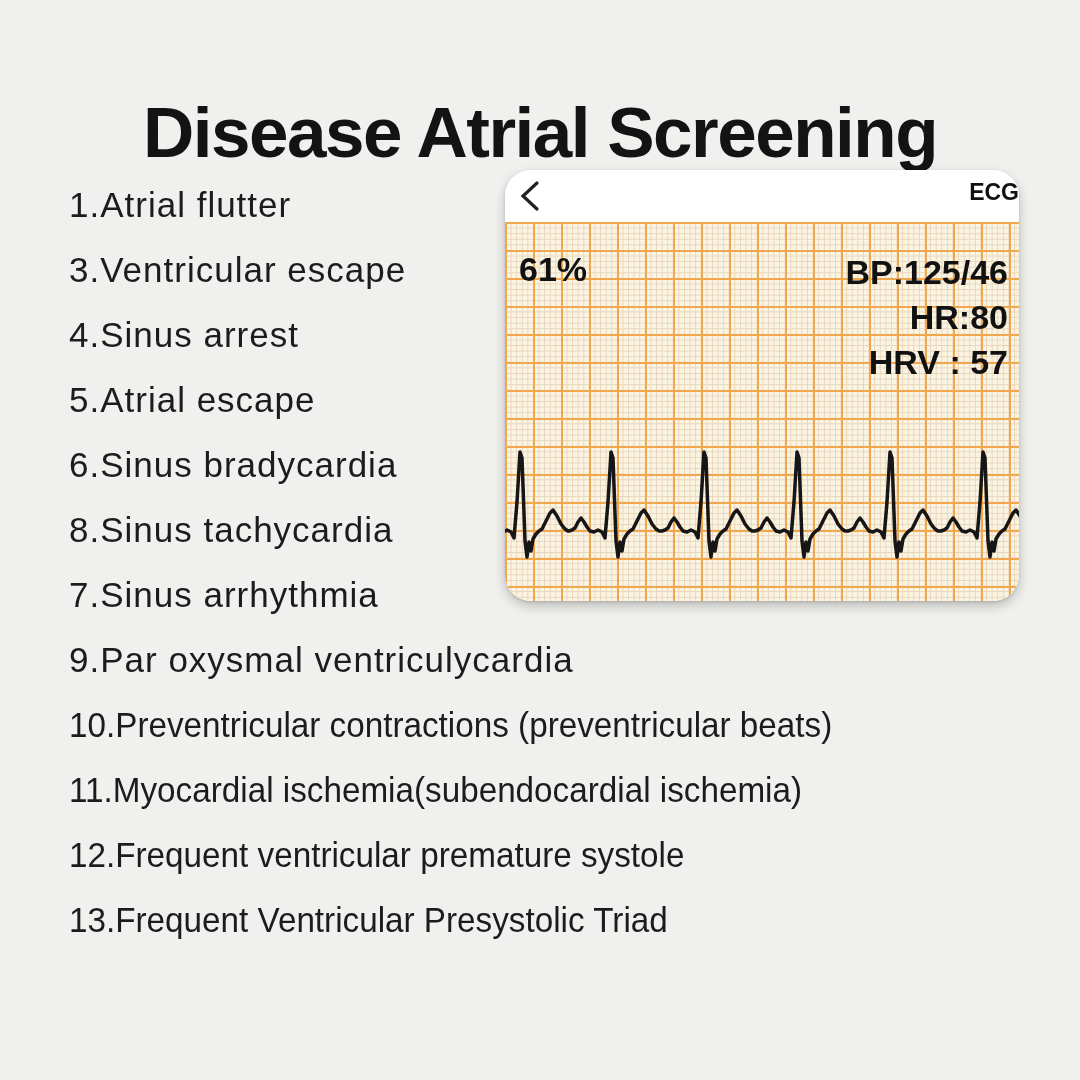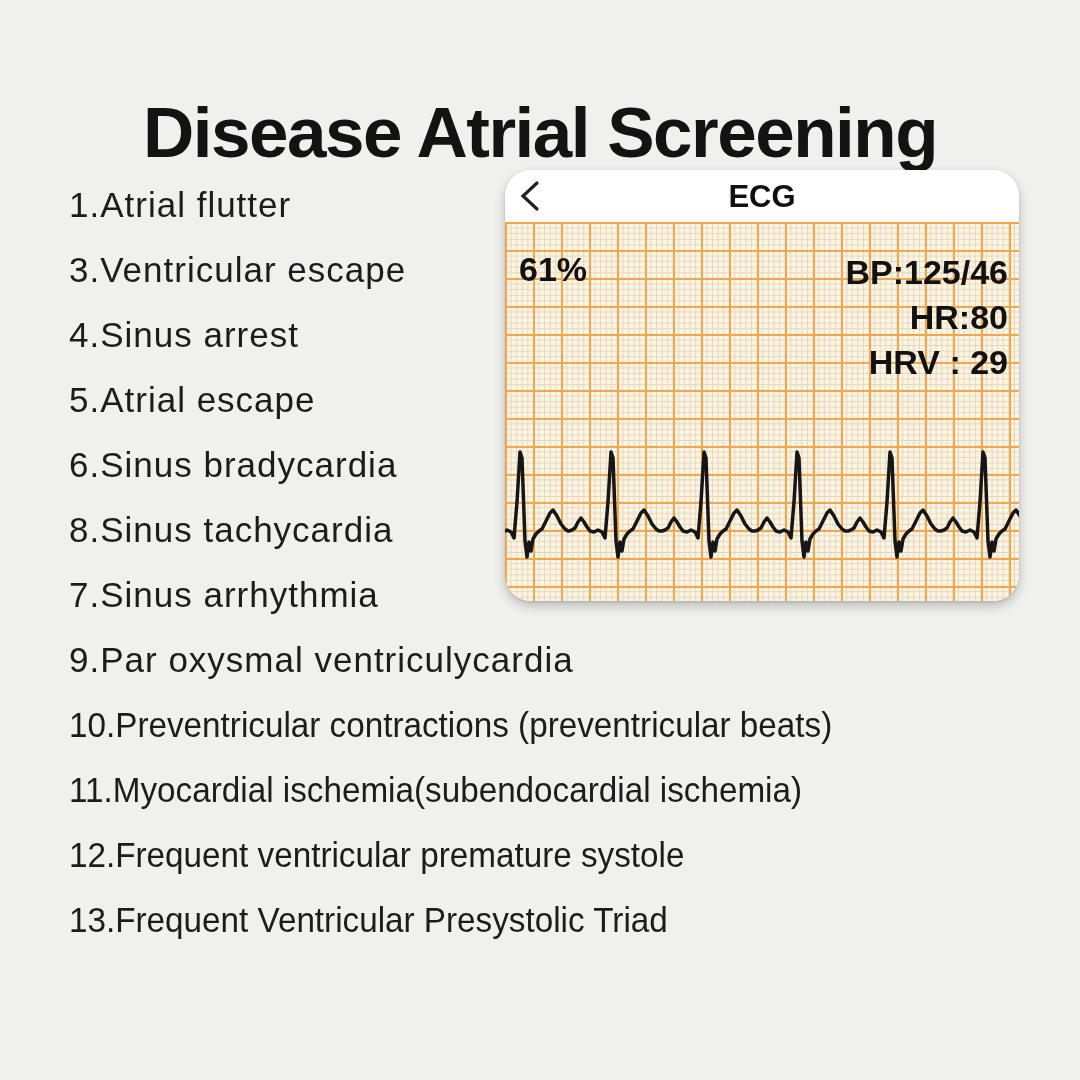--- a/index.html
+++ b/index.html
@@ -44,21 +44,21 @@
   .card-header{
     position:absolute;top:0;left:0;right:0;height:52px;
     background:var(--card-bg,#fff);z-index:3;
   }
   .back-btn{
     position:absolute;left:12px;top:10px;width:26px;height:32px;
     background:none;border:none;padding:0;cursor:pointer;
   }
   .ecg-title{
     position:absolute;left:0;right:0;top:9px;
-    text-align:center;font-size:31px;font-weight:600;
+    text-align:right;font-size:23px;font-weight:600;
     color:var(--ecg-text,#111);
   }
 
   .grid{
     position:absolute;top:52px;left:0;right:0;bottom:0;
     background-color:var(--paper,#faf4e2);
     background-image:
       linear-gradient(var(--grid-major,#f0a74e) 0, var(--grid-major,#f0a74e) 1.8px, transparent 1.8px),
       linear-gradient(90deg, var(--grid-major,#f0a74e) 0, var(--grid-major,#f0a74e) 1.8px, transparent 1.8px),
       linear-gradient(var(--grid-minor,#e9d5bc) 0, var(--grid-minor,#e9d5bc) 1px, transparent 1px),
@@ -113,18 +113,18 @@
     </div>
 
     <div class="grid">
       <svg class="trace" preserveAspectRatio="none" viewBox="0 0 514 379">
         <path fill="none" stroke-linecap="round" stroke-linejoin="round" d="M-50,308 L-27,309 L-24,308 L-21,306 L-18,300 L-15,296 L-12,300 L-9,305 L-6,309 L-2,310 L2,308 L6,310 L9,316 L12,280 L15,230 L17,236 L20,319 L22,335 L24,320 L26,329 L28,317 L31,312 L34,309 L37,307 L41,299 L45,291 L48,288 L52,294 L56,302 L60,307 L63,309 L64,309 L67,308 L70,306 L73,300 L76,296 L79,300 L82,305 L85,309 L89,310 L93,308 L97,310 L100,316 L103,280 L106,230 L108,236 L111,319 L113,335 L115,320 L117,329 L119,317 L122,312 L125,309 L128,307 L132,299 L136,291 L139,288 L143,294 L147,302 L151,307 L154,309 L157,309 L160,308 L163,306 L166,300 L169,296 L172,300 L175,305 L178,309 L182,310 L186,308 L190,310 L193,316 L196,280 L199,230 L201,236 L204,319 L206,335 L208,320 L210,329 L212,317 L215,312 L218,309 L221,307 L225,299 L229,291 L232,288 L236,294 L240,302 L244,307 L247,309 L250,309 L253,308 L256,306 L259,300 L262,296 L265,300 L268,305 L271,309 L275,310 L279,308 L283,310 L286,316 L289,280 L292,230 L294,236 L297,319 L299,335 L301,320 L303,329 L305,317 L308,312 L311,309 L314,307 L318,299 L322,291 L325,288 L329,294 L333,302 L337,307 L340,309 L343,309 L346,308 L349,306 L352,300 L355,296 L358,300 L361,305 L364,309 L368,310 L372,308 L376,310 L379,316 L382,280 L385,230 L387,236 L390,319 L392,335 L394,320 L396,329 L398,317 L401,312 L404,309 L407,307 L411,299 L415,291 L418,288 L422,294 L426,302 L430,307 L433,309 L436,309 L439,308 L442,306 L445,300 L448,296 L451,300 L454,305 L457,309 L461,310 L465,308 L469,310 L472,316 L475,280 L478,230 L480,236 L483,319 L485,335 L487,320 L489,329 L491,317 L494,312 L497,309 L500,307 L504,299 L508,291 L511,288 L515,294 L519,302 L523,307 L526,309" stroke="#161616" stroke-width="3.5"></path>
       </svg>
       <div class="stat-battery">61%</div>
       <div class="stats-right">
         <div>BP:125/46</div>
         <div>HR:80</div>
-        <div>HRV : 29</div>
+        <div>HRV : 57</div>
       </div>
     </div>
   </div>
 
 </div>
 
 </body></html>

